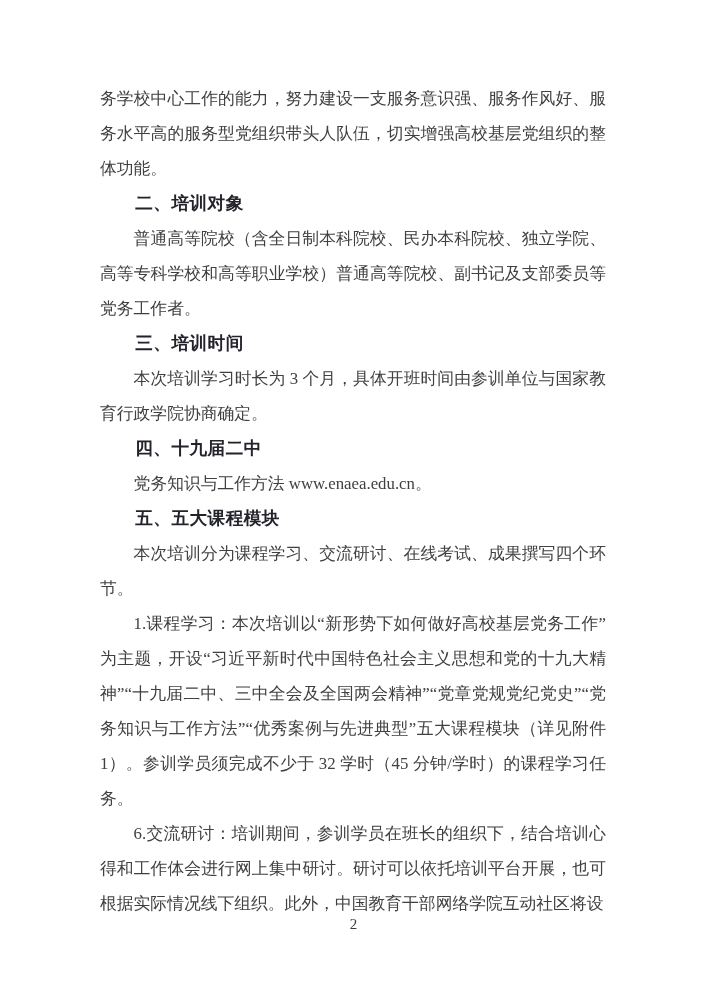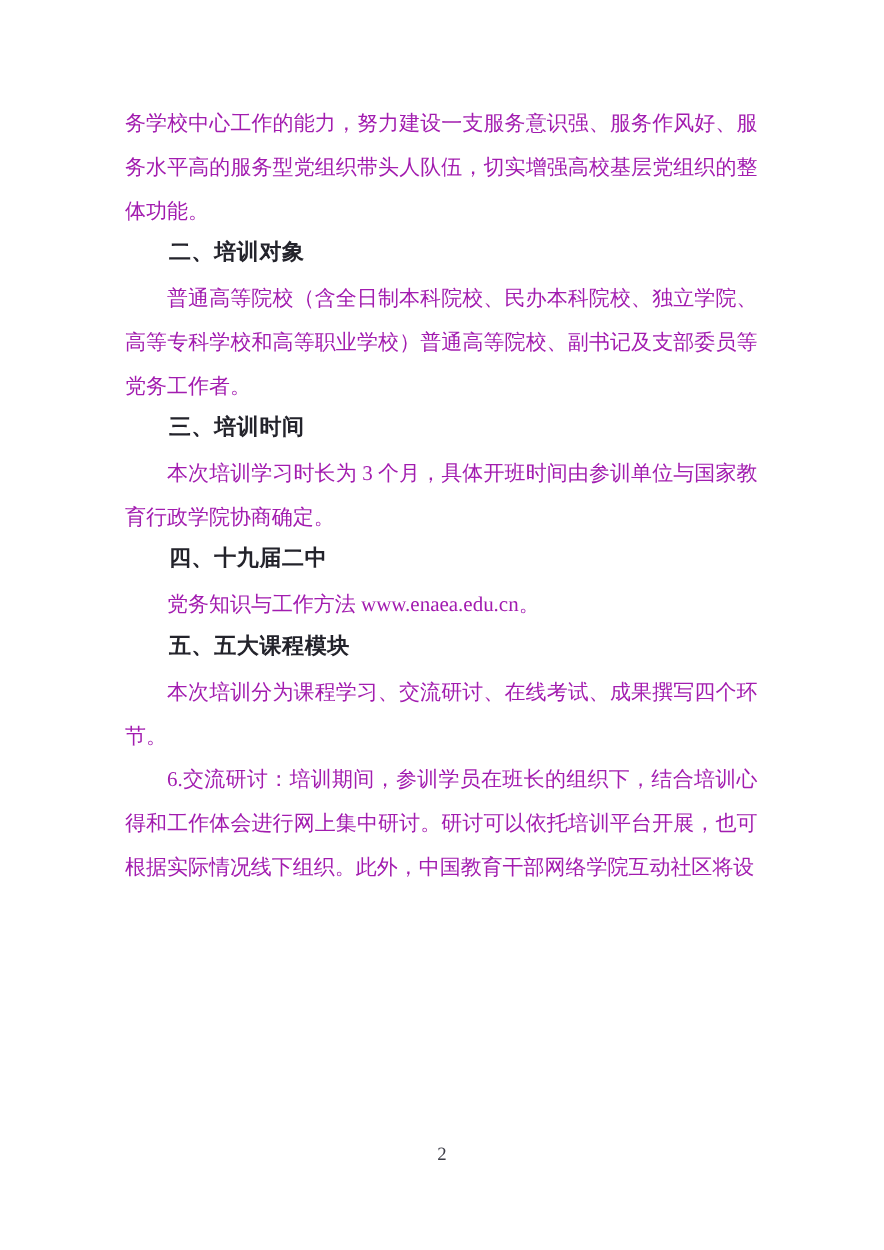--- a/index.html
+++ b/index.html
@@ -22,31 +22,31 @@
     top: 81px;
     width: 506px;
   }
   .para {
     margin: 0;
     font-size: 16.8px;
     line-height: 35px;
     text-align: justify;
     text-indent: 2em;
     word-break: break-all;
-    color: #a21caf;
+    color: #404040;
   }
   .para.no-indent {
     text-indent: 0;
   }
   .heading {
     margin: 0;
     font-size: 17.6px;
     line-height: 35px;
     font-weight: bold;
-    font-family: Liberation Mono, monospace;
+    font-family: Liberation Sans, sans-serif;
     color: #23232b;
     text-indent: 2em;
     letter-spacing: 0.5px;
   }
   .footer {
     position: absolute;
     left: 0;
     top: 914px;
     width: 707px;
     text-align: center;
@@ -63,16 +63,17 @@
 
   <p class="para no-indent">务学校中心工作的能力，努力建设一支服务意识强、服务作风好、服务水平高的服务型党组织带头人队伍，切实增强高校基层党组织的整体功能。</p>
       <p class="heading">二、培训对象</p>
       <p class="para">普通高等院校（含全日制本科院校、民办本科院校、独立学院、高等专科学校和高等职业学校）普通高等院校、副书记及支部委员等党务工作者。</p>
       <p class="heading">三、培训时间</p>
       <p class="para">本次培训学习时长为 3 个月，具体开班时间由参训单位与国家教育行政学院协商确定。</p>
       <p class="heading">四、十九届二中</p>
       <p class="para">党务知识与工作方法 www.enaea.edu.cn。</p>
       <p class="heading">五、五大课程模块</p>
       <p class="para">本次培训分为课程学习、交流研讨、在线考试、成果撰写四个环节。</p>
+      <p class="para">1.课程学习：本次培训以“新形势下如何做好高校基层党务工作”为主题，开设“习近平新时代中国特色社会主义思想和党的十九大精神”“十九届二中、三中全会及全国两会精神”“党章党规党纪党史”“党务知识与工作方法”“优秀案例与先进典型”五大课程模块（详见附件 1）。参训学员须完成不少于 32 学时（45 分钟/学时）的课程学习任务。</p>
       <p class="para">6.交流研讨：培训期间，参训学员在班长的组织下，结合培训心得和工作体会进行网上集中研讨。研讨可以依托培训平台开展，也可根据实际情况线下组织。此外，中国教育干部网络学院互动社区将设</p>
     </div>
   <div class="footer">2</div>
 </div>
 
 </body></html>

